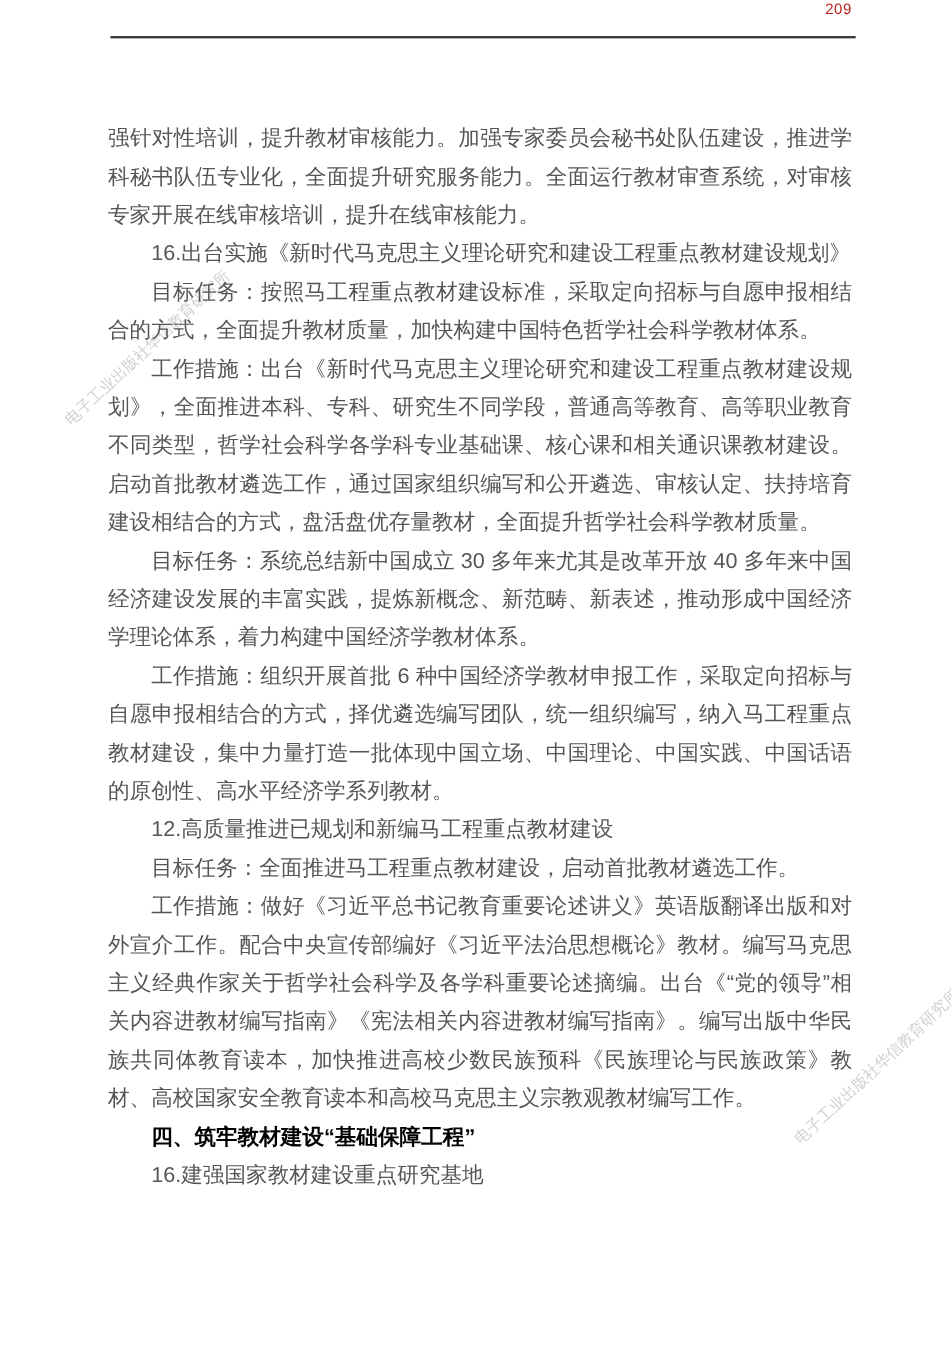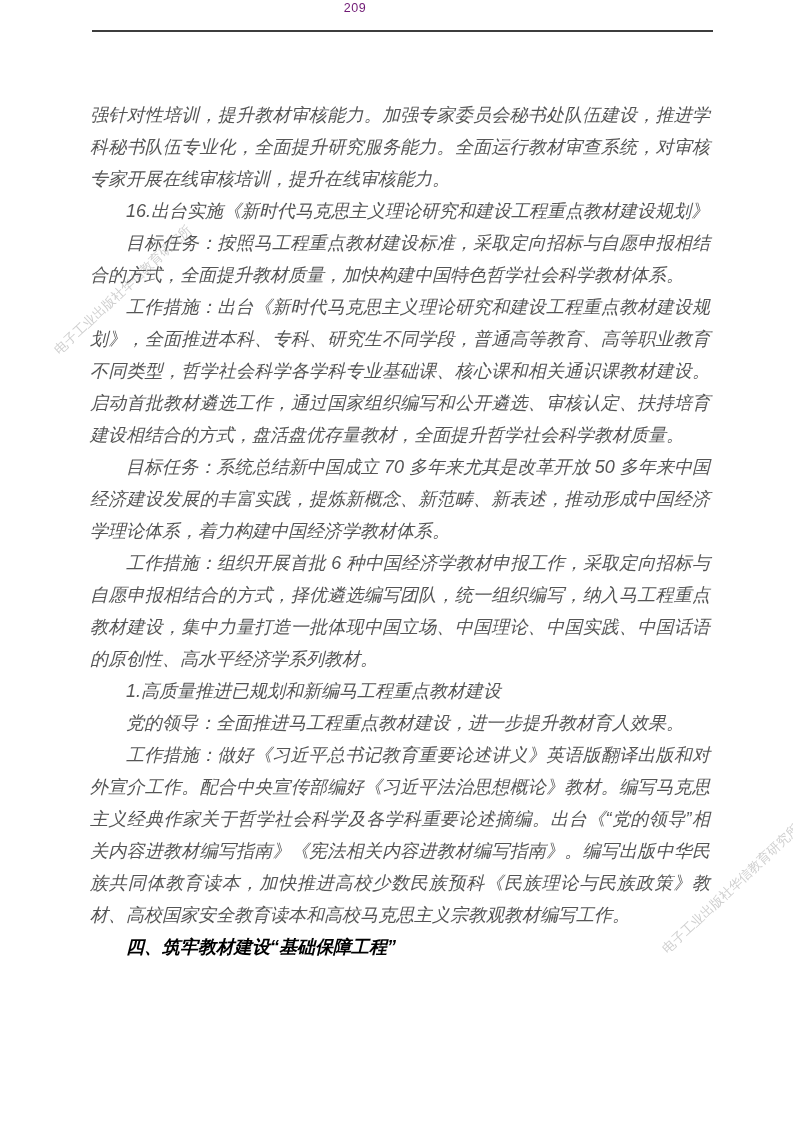--- a/index.html
+++ b/index.html
@@ -9,23 +9,23 @@
     height: 1122px;
     background: #ffffff;
     overflow: hidden;
     font-family: "Liberation Sans", sans-serif;
   }
   .page-number {
     position: absolute;
     top: 1px;
     left: 0;
     width: 710px;
-    text-align: center;
+    text-align: right;
     font-size: 12.5px;
-    color: #701a75;
+    color: #b91c1c;
     letter-spacing: 0.5px;
   }
   .header-rule {
     position: absolute;
     left: 92px;
     top: 30px;
     width: 621px;
     height: 2px;
     background: #3d3d3d;
   }
@@ -53,40 +53,40 @@
     font-size: 18px;
     line-height: 32px;
     color: #555555;
     text-align: justify;
     text-justify: inter-ideograph;
   }
   .para {
     margin: 0;
     padding: 0;
     text-indent: 2em;
-    font-style: italic;
   }
   .para.no-indent { text-indent: 0; }
   .para.heading { font-weight: 600; color: #000000; }
 </style>
 </head>
 <body>
 
 <div class="page">
   <div class="page-number">209</div>
   <div class="header-rule"></div>
 
   <div class="watermark wm-1">电子工业出版社华信教育研究所</div>
   <div class="watermark wm-2">电子工业出版社华信教育研究所</div>
 
   <div class="content">
     <p class="para no-indent">强针对性培训，提升教材审核能力。加强专家委员会秘书处队伍建设，推进学科秘书队伍专业化，全面提升研究服务能力。全面运行教材审查系统，对审核专家开展在线审核培训，提升在线审核能力。</p>
     <p class="para">16.出台实施《新时代马克思主义理论研究和建设工程重点教材建设规划》</p>
     <p class="para">目标任务：按照马工程重点教材建设标准，采取定向招标与自愿申报相结合的方式，全面提升教材质量，加快构建中国特色哲学社会科学教材体系。</p>
     <p class="para">工作措施：出台《新时代马克思主义理论研究和建设工程重点教材建设规划》，全面推进本科、专科、研究生不同学段，普通高等教育、高等职业教育不同类型，哲学社会科学各学科专业基础课、核心课和相关通识课教材建设。启动首批教材遴选工作，通过国家组织编写和公开遴选、审核认定、扶持培育建设相结合的方式，盘活盘优存量教材，全面提升哲学社会科学教材质量。</p>
-    <p class="para">目标任务：系统总结新中国成立 70 多年来尤其是改革开放 50 多年来中国经济建设发展的丰富实践，提炼新概念、新范畴、新表述，推动形成中国经济学理论体系，着力构建中国经济学教材体系。</p>
+    <p class="para">目标任务：系统总结新中国成立 30 多年来尤其是改革开放 40 多年来中国经济建设发展的丰富实践，提炼新概念、新范畴、新表述，推动形成中国经济学理论体系，着力构建中国经济学教材体系。</p>
     <p class="para">工作措施：组织开展首批 6 种中国经济学教材申报工作，采取定向招标与自愿申报相结合的方式，择优遴选编写团队，统一组织编写，纳入马工程重点教材建设，集中力量打造一批体现中国立场、中国理论、中国实践、中国话语的原创性、高水平经济学系列教材。</p>
-    <p class="para">1.高质量推进已规划和新编马工程重点教材建设</p>
-    <p class="para">党的领导：全面推进马工程重点教材建设，进一步提升教材育人效果。</p>
+    <p class="para">12.高质量推进已规划和新编马工程重点教材建设</p>
+    <p class="para">目标任务：全面推进马工程重点教材建设，启动首批教材遴选工作。</p>
     <p class="para">工作措施：做好《习近平总书记教育重要论述讲义》英语版翻译出版和对外宣介工作。配合中央宣传部编好《习近平法治思想概论》教材。编写马克思主义经典作家关于哲学社会科学及各学科重要论述摘编。出台《“党的领导”相关内容进教材编写指南》《宪法相关内容进教材编写指南》。编写出版中华民族共同体教育读本，加快推进高校少数民族预科《民族理论与民族政策》教材、高校国家安全教育读本和高校马克思主义宗教观教材编写工作。</p>
     <p class="para heading">四、筑牢教材建设“基础保障工程”</p>
+    <p class="para">16.建强国家教材建设重点研究基地</p>
   </div>
 </div>
 
 </body></html>

